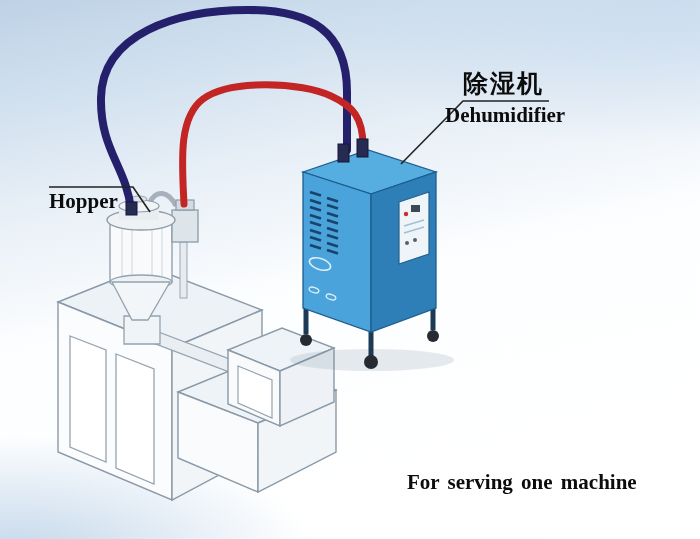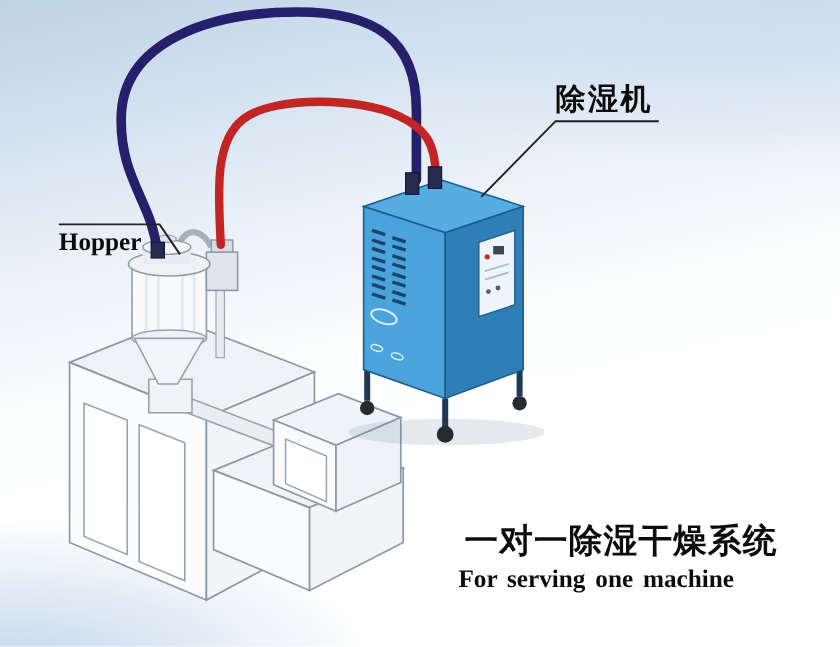--- a/index.html
+++ b/index.html
@@ -94,17 +94,17 @@
       <rect x="357" y="139" width="11" height="18" fill="#262b52" stroke="#14173a" stroke-width="1"></rect>
     </g>
 
     <path d="M49 187 L133 187 L150 212" fill="none" stroke="#222222" stroke-width="1.6"></path>
     <path d="M549 101 L463 101 L401 164" fill="none" stroke="#222222" stroke-width="1.6"></path>
   </svg>
 
   <div class="label zh" style="left:463px;top:70px">除湿机</div>
 
   <div class="label en" style="left:49px;top:190px">Hopper</div>
+  <div class="label en" style="left:445px;top:104px">Dehumidifier</div>
 
-  <div class="label caption-zh" style="left:387px;top:436px">一对一除湿干燥系统</div>
-  <div class="label caption-en" style="left:382px;top:471px">For serving one machine</div>
+  <div class="label caption-en" style="left:407px;top:471px">For serving one machine</div>
 
 </div>
 
 </body></html>

